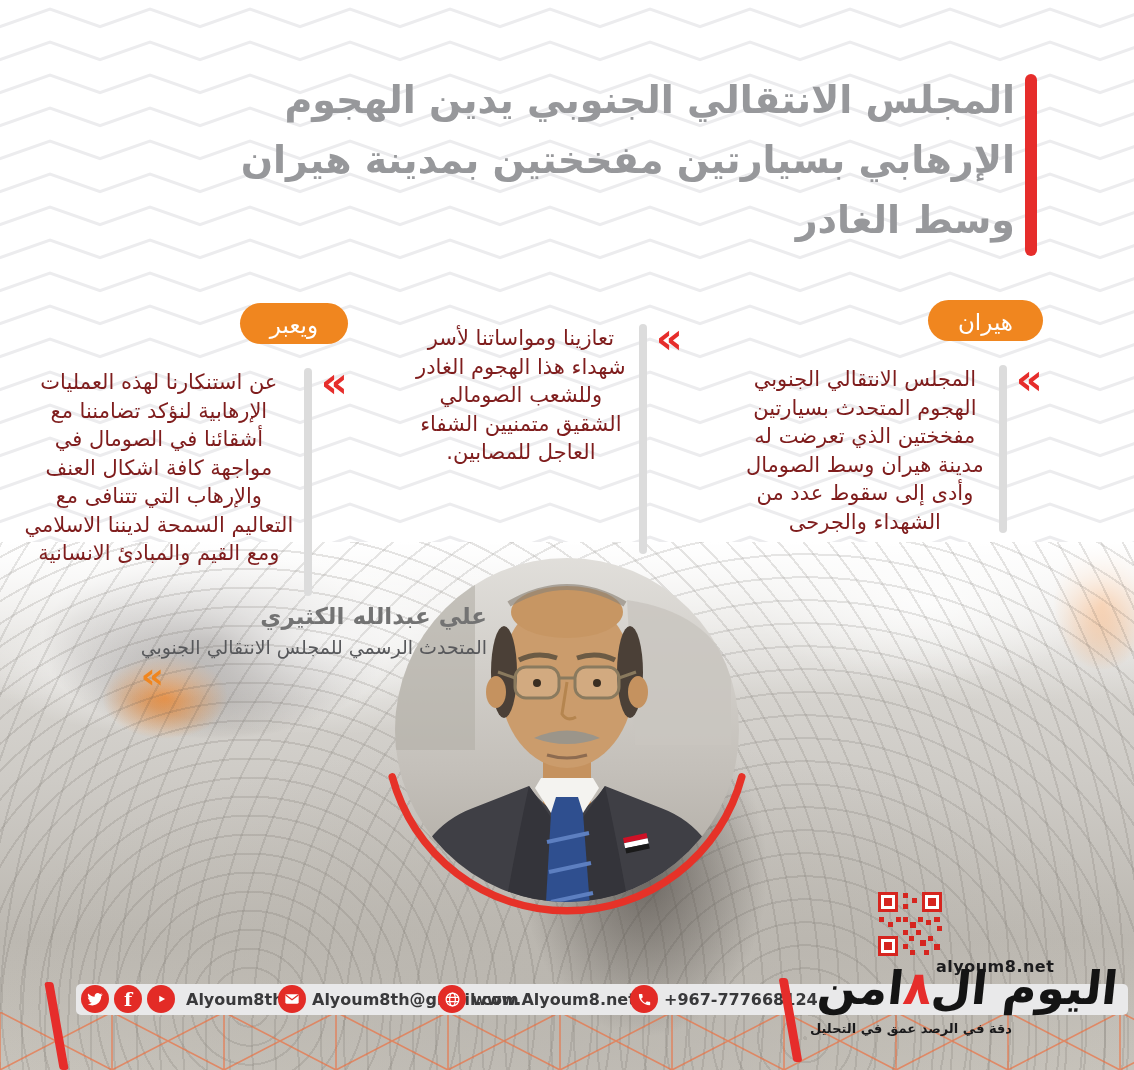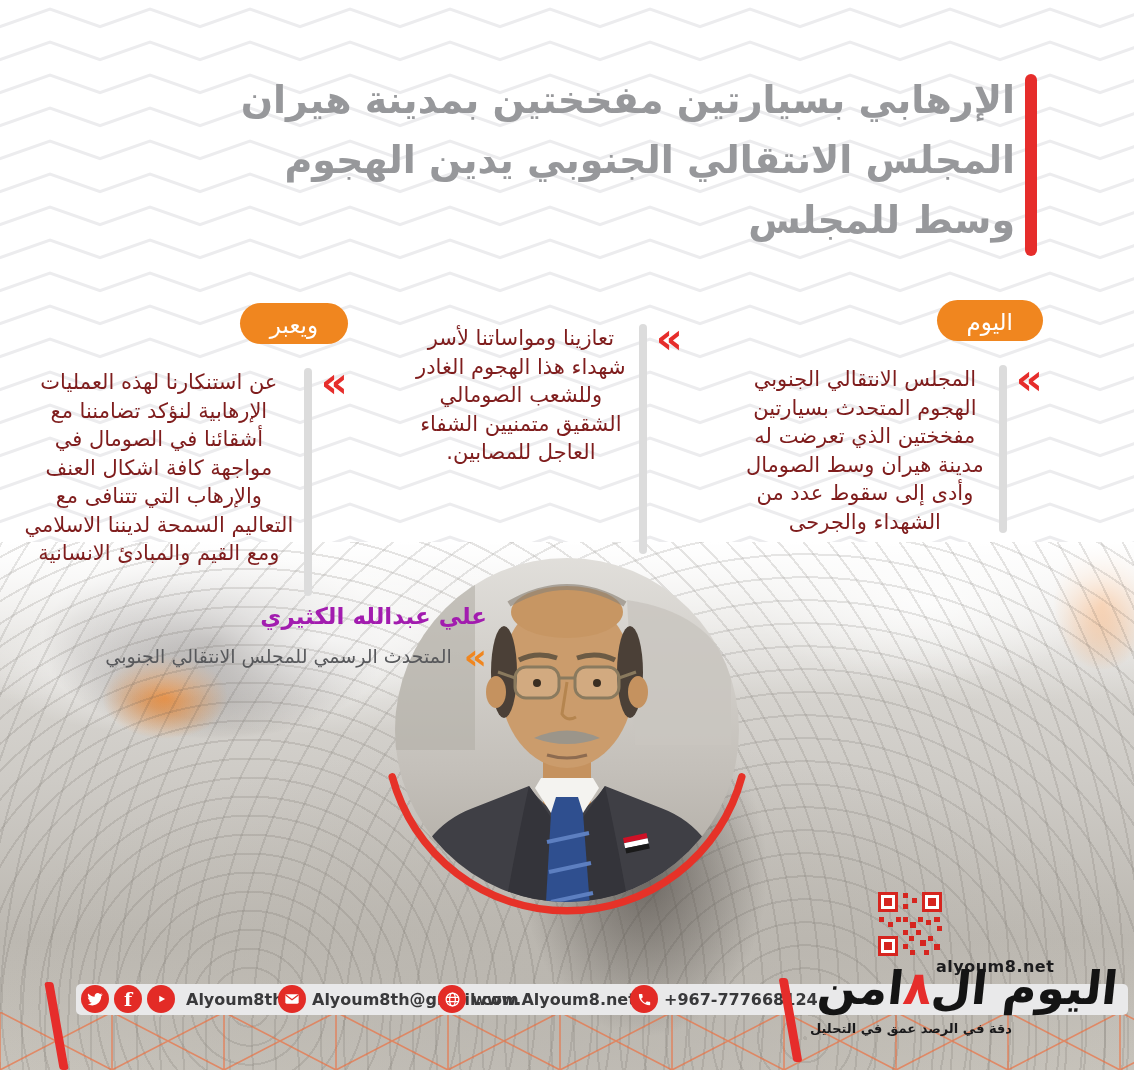--- a/index.html
+++ b/index.html
@@ -44,22 +44,22 @@
   .vbar{ width:8px; border-radius:4px; background:#dcdcdc; }
   .sec1 .vbar{ height:168px; } .sec2 .vbar{ height:230px; } .sec3 .vbar{ height:228px; }
   .sec-text{ direction:rtl; text-align:center; color:#7f1d1d; font-size:21px; line-height:28.5px; }
   .sec1 .sec-text{ width:250px; } .sec2 .sec-text{ width:218px; } .sec3 .sec-text{ width:272px; }
 
   
   .portrait{ position:absolute; left:377px; top:540px; width:380px; height:380px; }
 
   
   .speaker{ position:absolute; top:603px; right:647px; display:flex; flex-direction:column; align-items:flex-end; }
-  .speaker-name{ direction:rtl; color:#a21caf; font-size:23px; font-weight:bold; }
-  .speaker-row{ display:flex; gap:12px; margin-top:14px; }
+  .speaker-name{ direction:rtl; color:#737373; font-size:23px; font-weight:bold; }
+  .speaker-row{ display:flex; gap:1px; margin-top:5px;flex-direction:column; }
   .quote-o{ color:#f0861f; font-size:36px; line-height:28px; font-weight:bold; }
   .titles{ direction:rtl; text-align:right; color:#57585b; font-size:19px; line-height:27px; }
 
   
   .footer-bar{ position:absolute; left:76px; top:984px; width:1052px; height:31px; background:#e9e9ea; border-radius:5px; }
   .slash{ position:absolute; width:9px; background:#e62d2b; transform:skewX(10deg); border-radius:3px; }
   .slash1{ left:52px; top:982px; height:88px; }
   .slash2{ left:786px; top:978px; height:84px; }
   .ficon{ position:absolute; top:985px; width:28px; height:28px; border-radius:50%; background:#e32b26; color:#fff; display:flex; align-items:center; justify-content:center; }
   .flabel{ position:absolute; top:990px; font-size:16px; font-weight:bold; color:#39393b; }
@@ -94,27 +94,27 @@
     <defs>
       <pattern id="tri" width="112" height="58" patternUnits="userSpaceOnUse">
         <path d="M0,0 L56,29 L0,58 Z M112,0 L56,29 L112,58 Z" fill="none" stroke="rgba(238,108,58,.65)" stroke-width="1.6"></path>
       </pattern>
     </defs>
     <rect width="1134" height="58" fill="url(#tri)"></rect>
   </svg>
 
   <div class="hbar"></div>
   <div class="headline">
+    <div>المجلس الانتقالي الجنوبي يدين الهجوم</div>
     <div>الإرهابي بسيارتين مفخختين بمدينة هيران</div>
-    <div>المجلس الانتقالي الجنوبي يدين الهجوم</div>
-    <div>وسط للمجلس</div>
+    <div>وسط الغادر</div>
   </div>
 
   <div class="section sec1">
-    <div class="badge">اليوم</div>
+    <div class="badge">هيران</div>
     <div class="sec-body">
       <div class="sec-text">المجلس الانتقالي الجنوبي الهجوم المتحدث بسيارتين مفخختين الذي تعرضت له مدينة هيران وسط الصومال وأدى إلى سقوط عدد من الشهداء والجرحى</div>
       <div class="vbar"></div>
       <div class="quote">«</div>
     </div>
   </div>
 
   <div class="section sec2">
     <div class="sec-body">
       <div class="sec-text">تعازينا ومواساتنا لأسر شهداء هذا الهجوم الغادر وللشعب الصومالي الشقيق متمنيين الشفاء العاجل للمصابين.</div>

